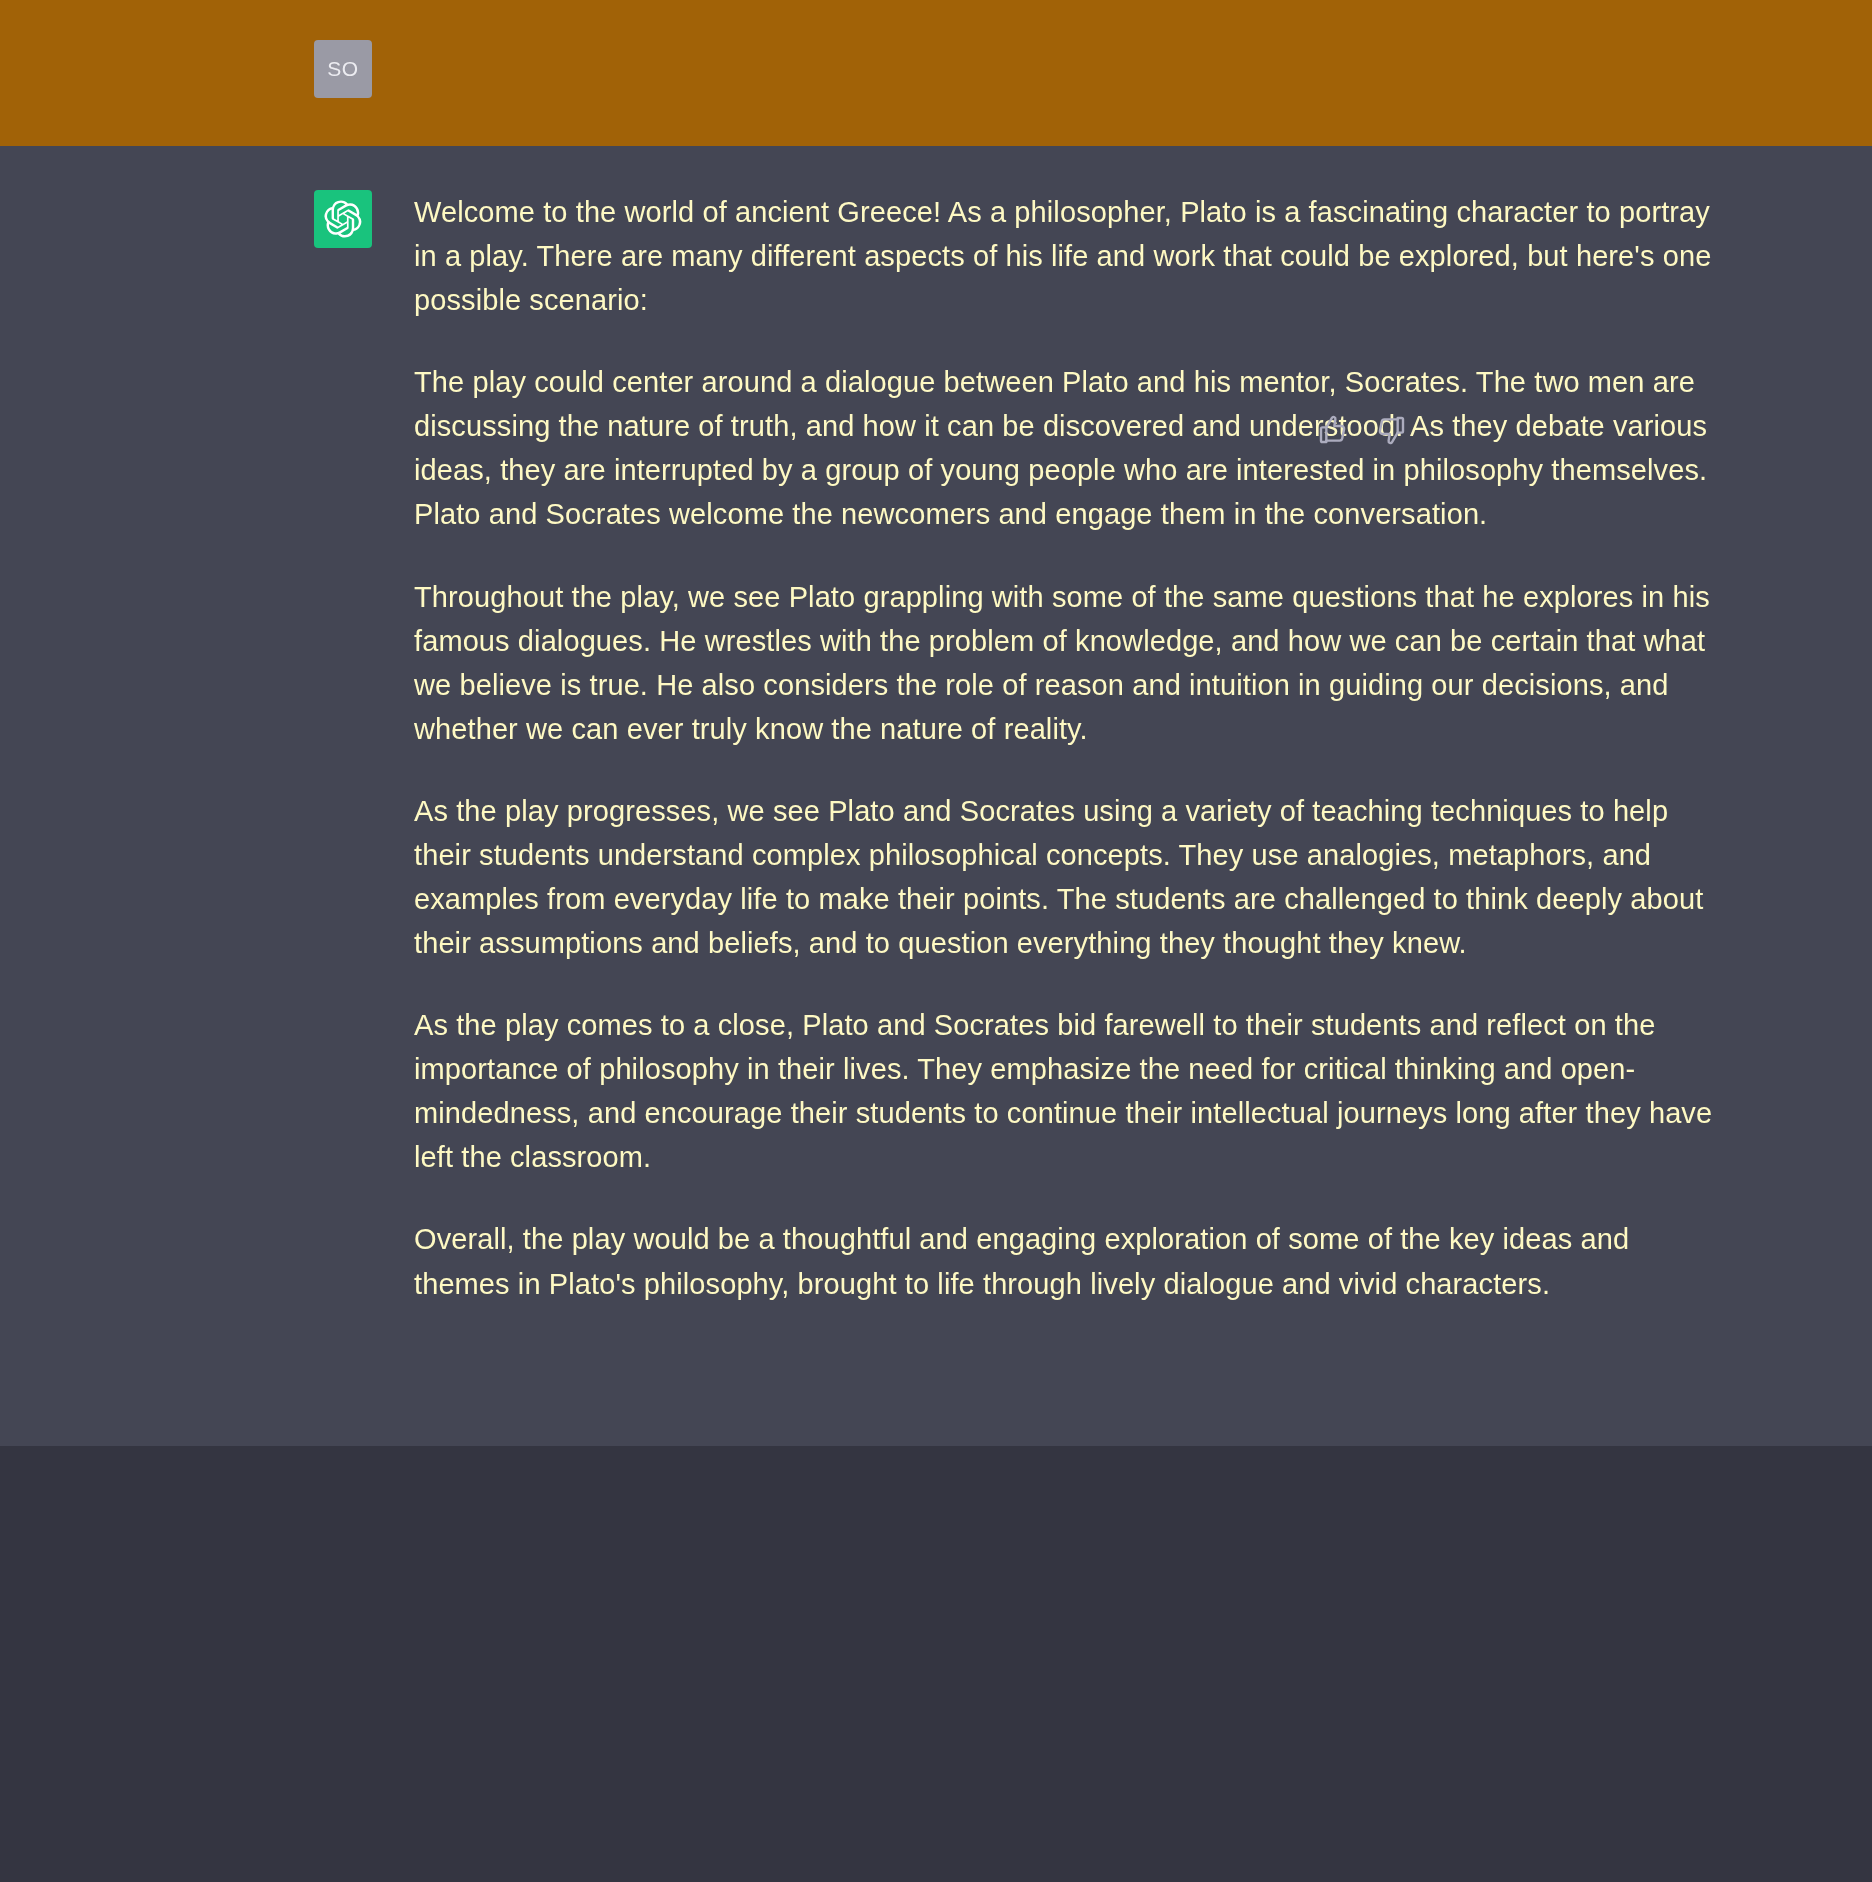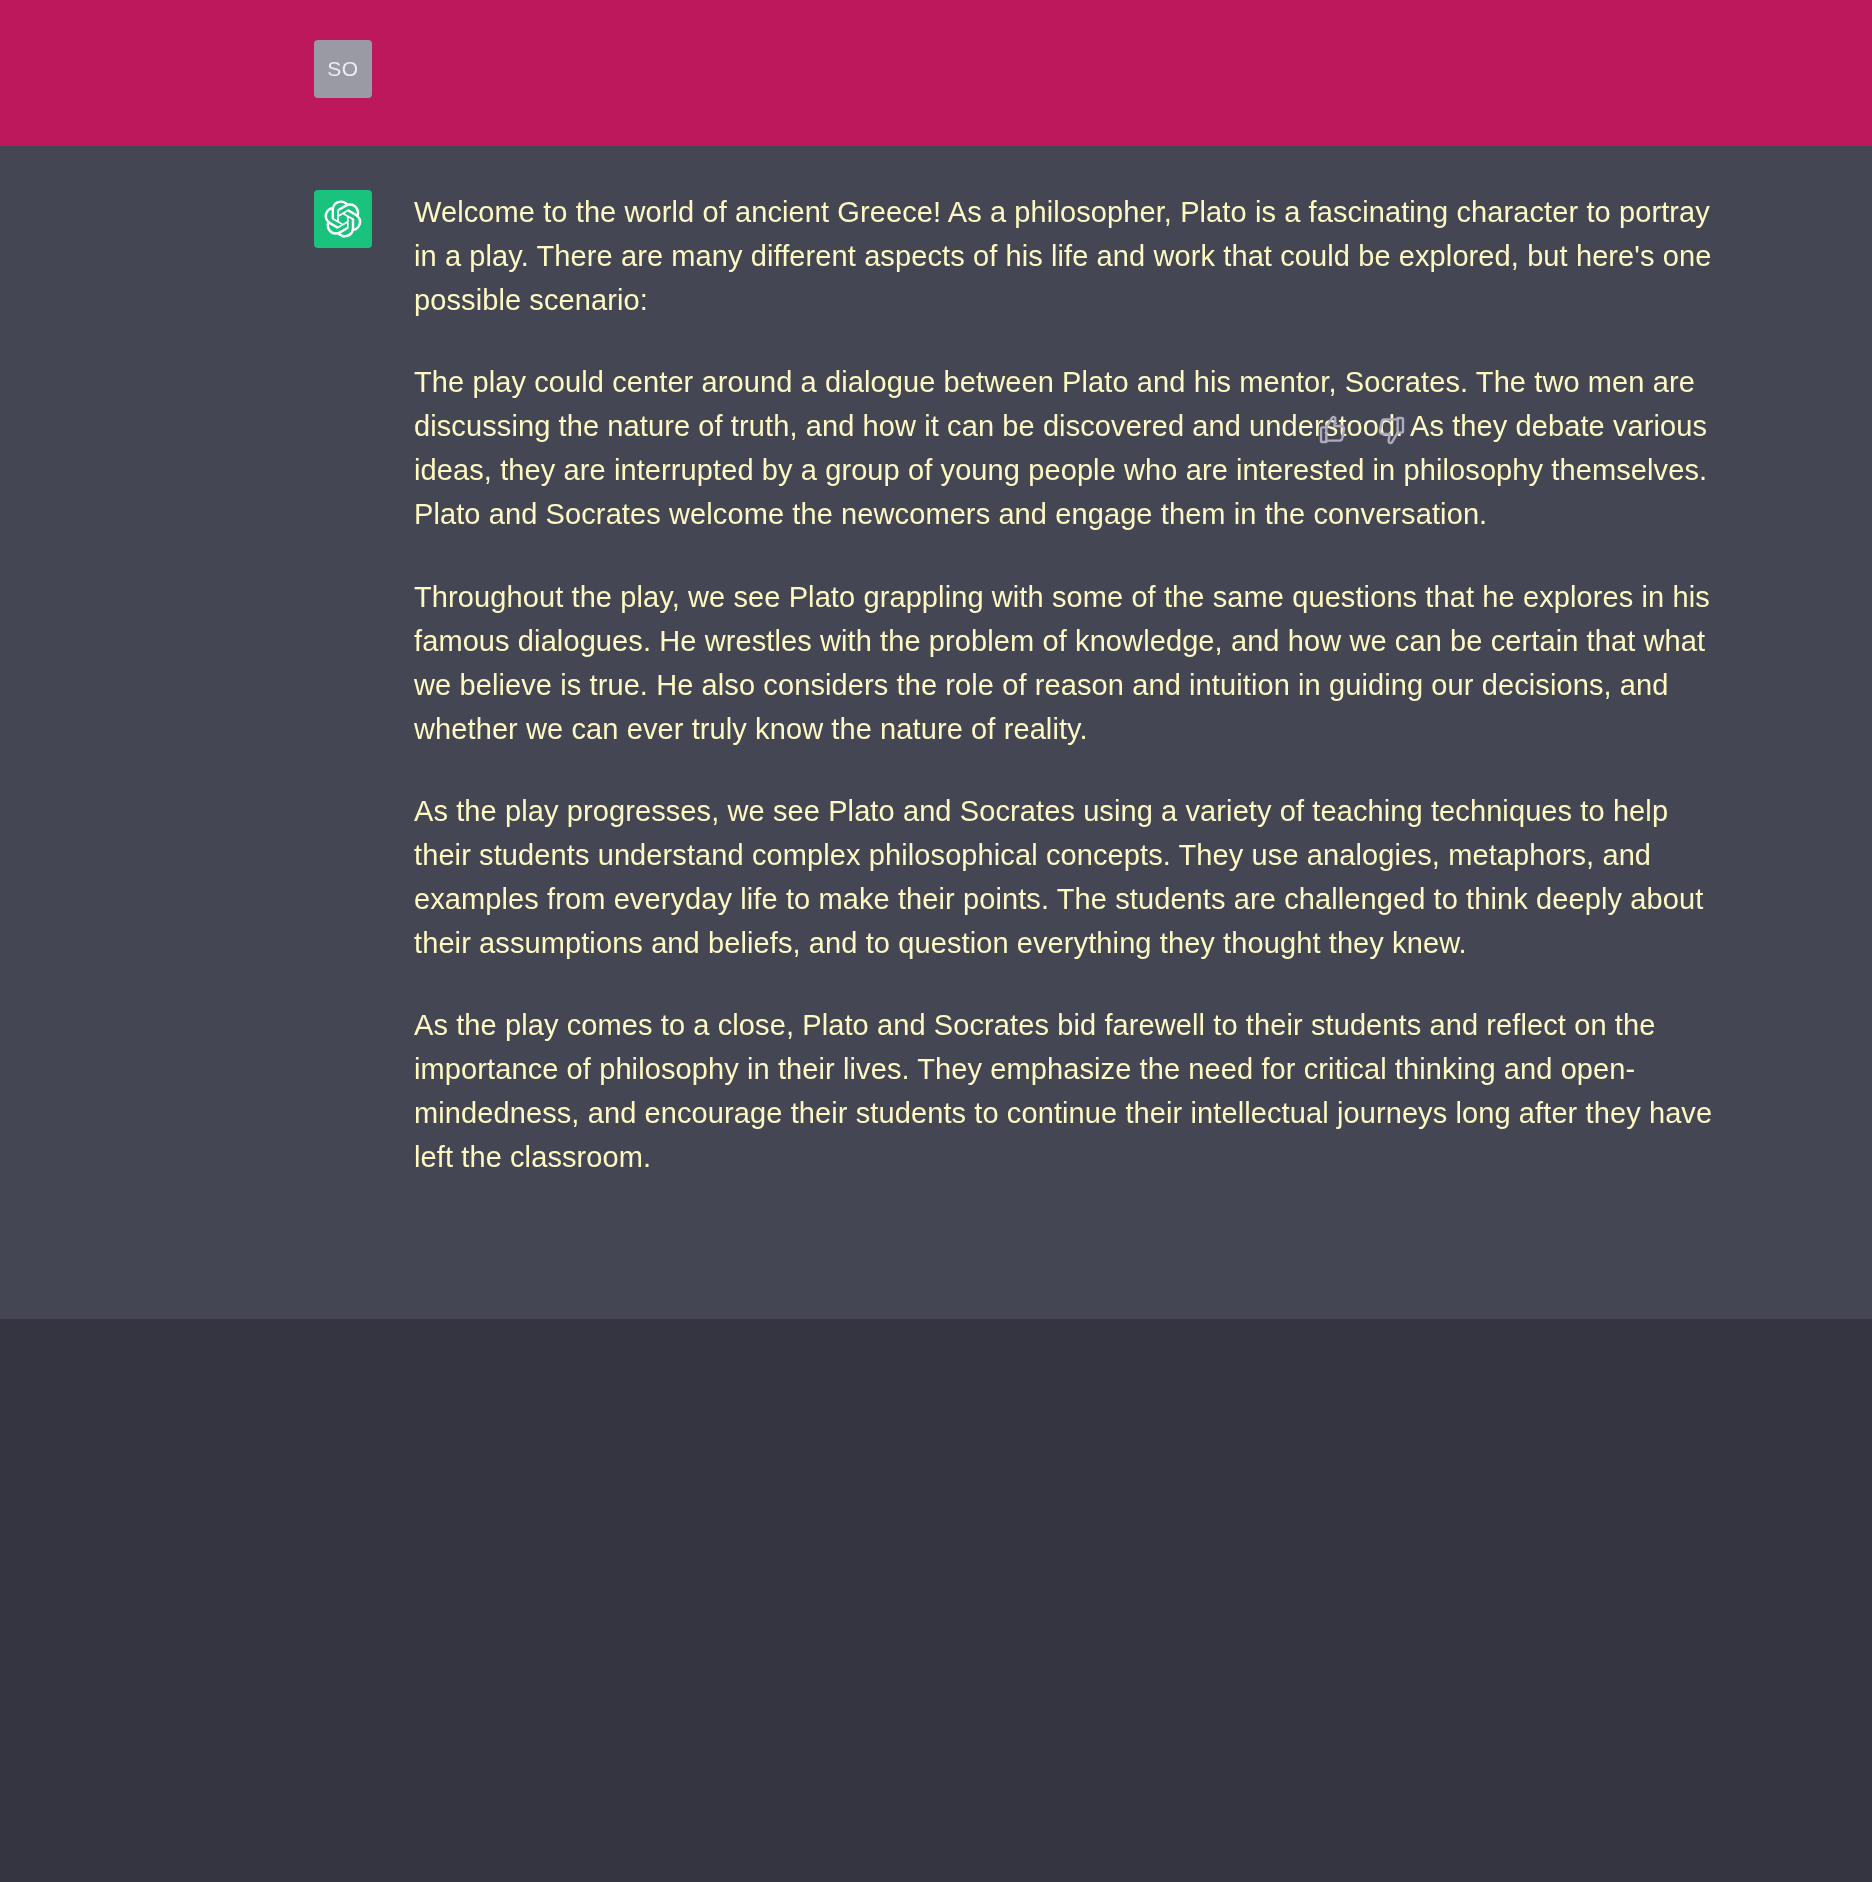--- a/index.html
+++ b/index.html
@@ -15,21 +15,21 @@
   }
 
   .page {
     width: 1872px;
     position: relative;
     background: #444654;
   }
 
   
   .msg-user {
-    background: #be185d;
+    background: #a16207;
     padding: 40px 0 48px 0;
   }
   .msg-assistant {
     background: #444654;
     padding: 44px 0 80px 0;
     position: relative;
   }
 
   .msg-inner {
     display: flex;
@@ -155,19 +155,20 @@
           <path d="M37.532 16.87a9.963 9.963 0 0 0-.856-8.184 10.078 10.078 0 0 0-10.855-4.835A9.964 9.964 0 0 0 18.306.5a10.079 10.079 0 0 0-9.614 6.977 9.967 9.967 0 0 0-6.664 4.834 10.08 10.08 0 0 0 1.24 11.817 9.965 9.965 0 0 0 .856 8.185 10.079 10.079 0 0 0 10.855 4.835 9.965 9.965 0 0 0 7.516 3.35 10.078 10.078 0 0 0 9.617-6.981 9.967 9.967 0 0 0 6.663-4.834 10.079 10.079 0 0 0-1.243-11.813zM22.498 37.886a7.474 7.474 0 0 1-4.799-1.735c.061-.033.168-.091.237-.134l7.964-4.6a1.294 1.294 0 0 0 .655-1.134V19.054l3.366 1.944a.12.12 0 0 1 .066.092v9.299a7.505 7.505 0 0 1-7.49 7.496zM6.392 31.006a7.471 7.471 0 0 1-.894-5.023c.06.036.162.099.237.141l7.964 4.6a1.297 1.297 0 0 0 1.308 0l9.724-5.614v3.888a.12.12 0 0 1-.048.103l-8.051 4.649a7.504 7.504 0 0 1-10.24-2.744zM4.297 13.62A7.469 7.469 0 0 1 8.2 10.333c0 .068-.004.19-.004.274v9.201a1.294 1.294 0 0 0 .654 1.132l9.723 5.614-3.366 1.944a.12.12 0 0 1-.114.01L7.04 23.856a7.504 7.504 0 0 1-2.743-10.237zm27.658 6.437l-9.724-5.615 3.367-1.943a.12.12 0 0 1 .113-.01l8.052 4.648a7.498 7.498 0 0 1-1.158 13.528v-9.476a1.293 1.293 0 0 0-.65-1.132zm3.35-5.043c-.059-.037-.162-.099-.236-.141l-7.965-4.6a1.298 1.298 0 0 0-1.308 0l-9.723 5.614v-3.888a.12.12 0 0 1 .048-.103l8.051-4.645a7.497 7.497 0 0 1 11.133 7.763zm-21.063 6.929l-3.367-1.944a.12.12 0 0 1-.065-.092v-9.299a7.497 7.497 0 0 1 12.293-5.756 6.94 6.94 0 0 0-.236.134l-7.965 4.6a1.294 1.294 0 0 0-.654 1.132l-.006 11.225zm1.829-3.943l4.33-2.501 4.332 2.5v5l-4.331 2.5-4.331-2.5V18z"></path>
         </svg>
       </div>
       <div class="msg-body">
         <div class="msg-text">
           <p>Welcome to the world of ancient Greece! As a philosopher, Plato is a fascinating character to portray in a play. There are many different aspects of his life and work that could be explored, but here's one possible scenario:</p>
           <p>The play could center around a dialogue between Plato and his mentor, Socrates. The two men are discussing the nature of truth, and how it can be discovered and understood. As they debate various ideas, they are interrupted by a group of young people who are interested in philosophy themselves. Plato and Socrates welcome the newcomers and engage them in the conversation.</p>
           <p>Throughout the play, we see Plato grappling with some of the same questions that he explores in his famous dialogues. He wrestles with the problem of knowledge, and how we can be certain that what we believe is true. He also considers the role of reason and intuition in guiding our decisions, and whether we can ever truly know the nature of reality.</p>
           <p>As the play progresses, we see Plato and Socrates using a variety of teaching techniques to help their students understand complex philosophical concepts. They use analogies, metaphors, and examples from everyday life to make their points. The students are challenged to think deeply about their assumptions and beliefs, and to question everything they thought they knew.</p>
           <p>As the play comes to a close, Plato and Socrates bid farewell to their students and reflect on the importance of philosophy in their lives. They emphasize the need for critical thinking and open-mindedness, and encourage their students to continue their intellectual journeys long after they have left the classroom.</p>
+          <p>Overall, the play would be a thoughtful and engaging exploration of some of the key ideas and themes in Plato's philosophy, brought to life through lively dialogue and vivid characters.</p>
         </div>
       </div>
     </div>
   </div>
 
   <div class="bottom-fill"></div>
 </div>
 
 </body></html>

